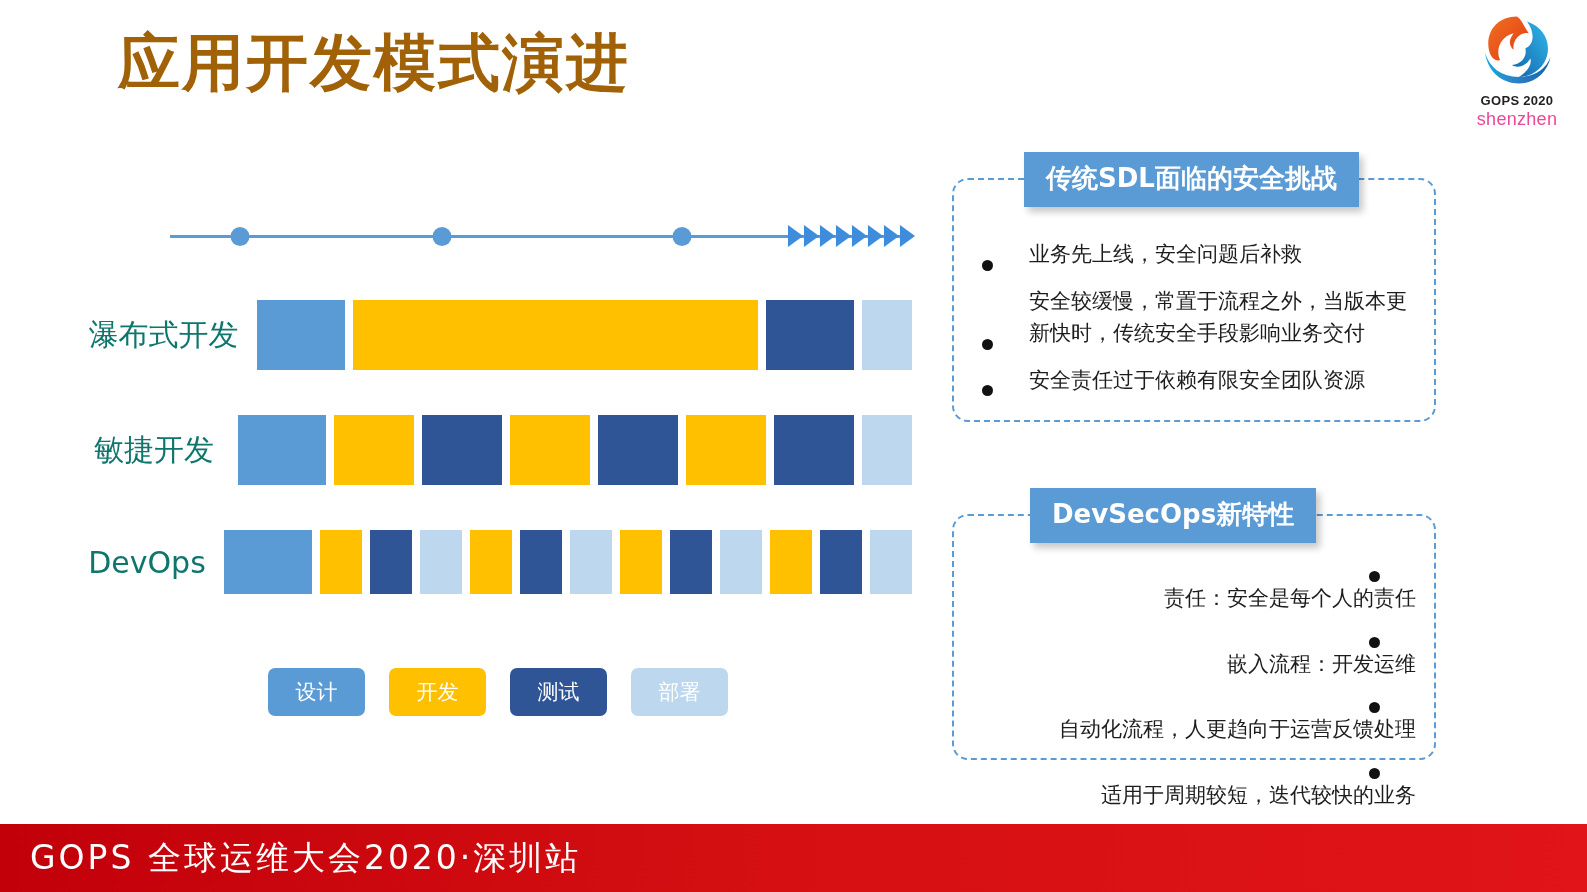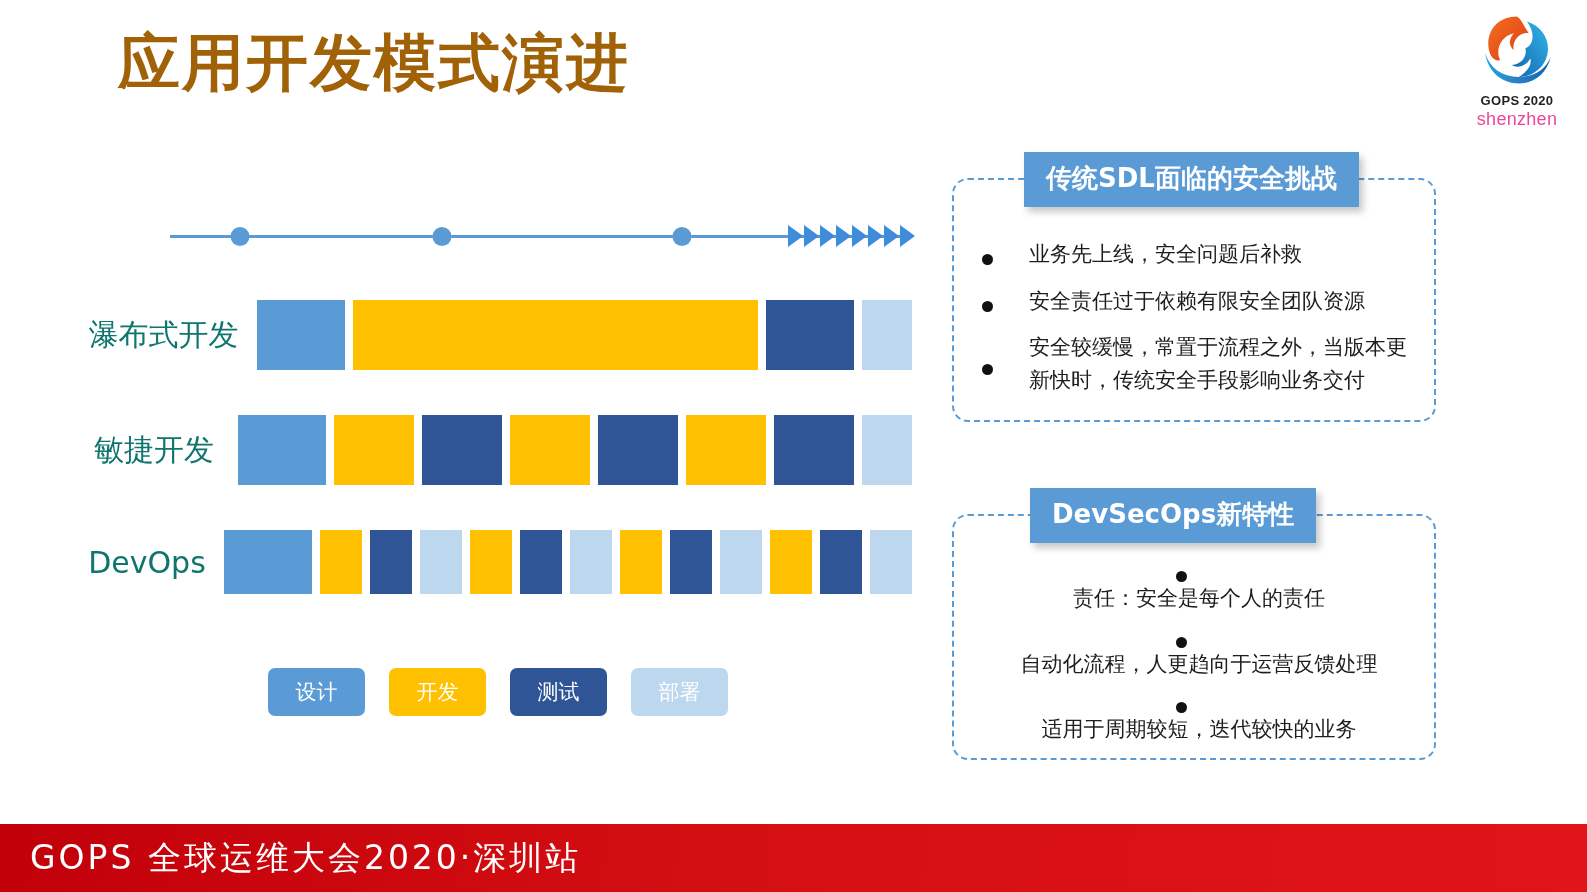--- a/index.html
+++ b/index.html
@@ -64,21 +64,21 @@
     border:2px dashed #5B9BD5;border-radius:16px;background:transparent;
   }
   .panel-head{
     position:absolute;top:0;left:72px;
     background:#5B9BD5;color:#fff;font-weight:bold;font-size:26px;
     padding:9px 22px 11px 22px;white-space:nowrap;
     box-shadow:4px 5px 7px rgba(0,0,0,.22);
     font-family:"DejaVu Sans","Liberation Sans",sans-serif;
   }
   .panel-list{position:absolute;left:30px;right:20px;top:86px;}
-  .bullet-row{display:flex;align-items:center;margin-bottom:14px;}
+  .bullet-row{display:flex;align-items:flex-end;margin-bottom:14px;}
   .bullet-dot{
     flex:none;width:11px;height:11px;border-radius:50%;background:#111;
     margin:11px 36px 0 0;
   }
   .bullet-text{
     font-size:21px;color:#1d1d1d;line-height:1.55;
     font-family:"DejaVu Sans","Liberation Sans",sans-serif;
   }
   #panel-sdl{left:952px;top:152px;width:484px;height:270px;}
   #panel-devsecops{left:952px;top:488px;width:484px;height:272px;}
@@ -202,39 +202,43 @@
   <div class="panel" id="panel-sdl">
     <div class="panel-box"></div>
     <div class="panel-head">传统SDL面临的安全挑战</div>
     <div class="panel-list">
         <div class="bullet-row">
           <span class="bullet-dot"></span>
           <span class="bullet-text">业务先上线，安全问题后补救</span>
         </div>
         <div class="bullet-row">
           <span class="bullet-dot"></span>
+          <span class="bullet-text">安全较缓慢，常置于流程之外，当版本更新快时，传统安全手段影响业务交付</span>
+        </div>
+        <div class="bullet-row">
+          <span class="bullet-dot"></span>
           <span class="bullet-text">安全责任过于依赖有限安全团队资源</span>
-        </div>
-        <div class="bullet-row">
-          <span class="bullet-dot"></span>
-          <span class="bullet-text">安全较缓慢，常置于流程之外，当版本更新快时，传统安全手段影响业务交付</span>
         </div>
       </div>
   </div>
 
   <div class="panel" id="panel-devsecops">
     <div class="panel-box"></div>
     <div class="panel-head">DevSecOps新特性</div>
     <div class="panel-list">
         <div class="bullet-row">
           <span class="bullet-dot"></span>
           <span class="bullet-text">责任：安全是每个人的责任</span>
         </div>
         <div class="bullet-row">
           <span class="bullet-dot"></span>
+          <span class="bullet-text">嵌入流程：开发运维</span>
+        </div>
+        <div class="bullet-row">
+          <span class="bullet-dot"></span>
           <span class="bullet-text">自动化流程，人更趋向于运营反馈处理</span>
         </div>
         <div class="bullet-row">
           <span class="bullet-dot"></span>
           <span class="bullet-text">适用于周期较短，迭代较快的业务</span>
         </div>
       </div>
   </div>
 
   <div class="footer">

